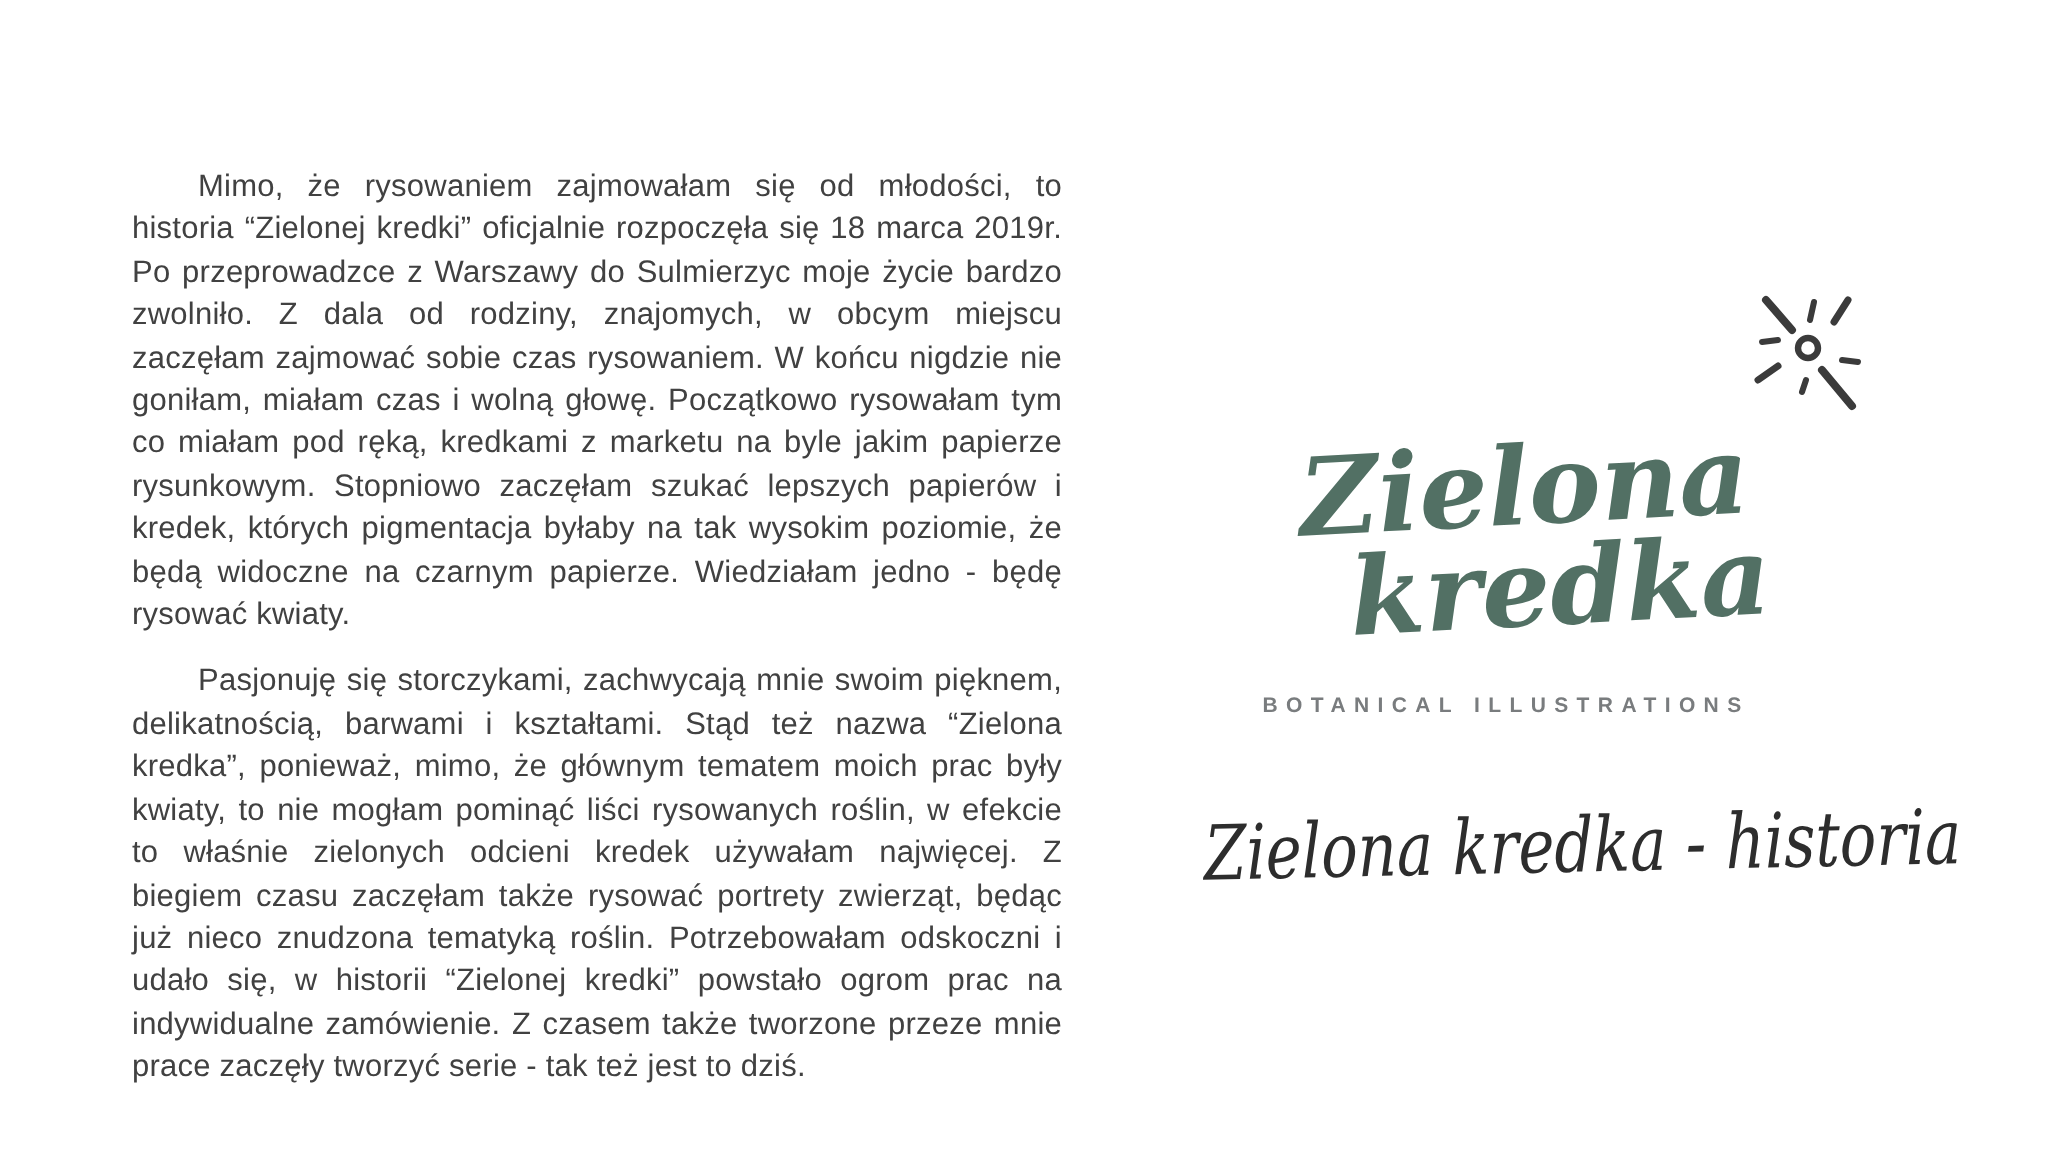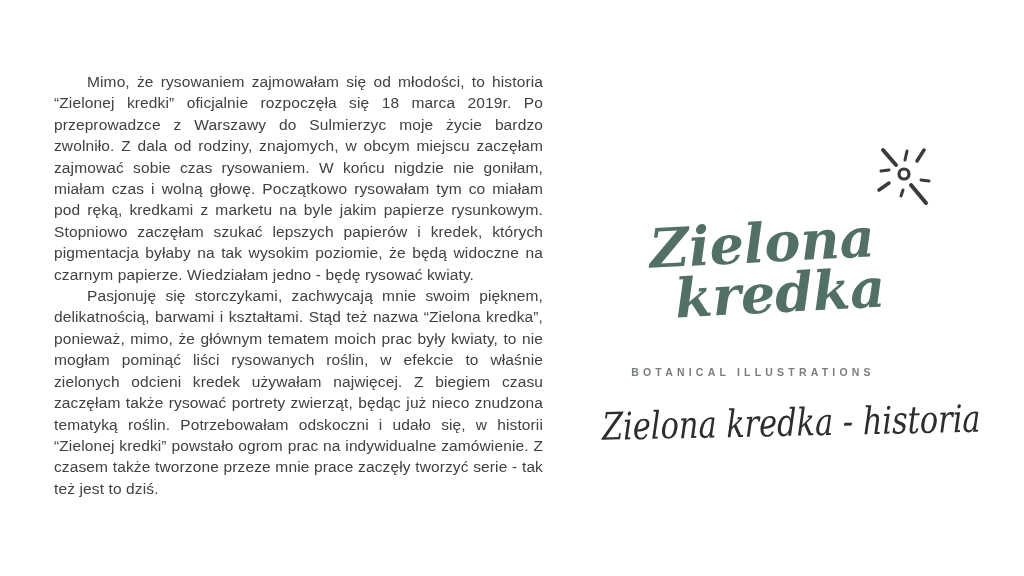--- a/index.html
+++ b/index.html
@@ -25,21 +25,21 @@
     left: 54px;
     top: 71px;
     width: 489px;
     text-align: justify;
     font-size: 15.5px;
     line-height: 21.4px;
     letter-spacing: 0.12px;
     color: var(--text-color, #414141);
   }
   .article p {
-    margin: 0;
+    margin: 12px;
     text-indent: 33px;
   }
   
   .sun {
     position: absolute;
     left: 874px;
     top: 143px;
     width: 60px;
     height: 66px;
     color: var(--sun-color, #3b3b3b);
@@ -64,21 +64,21 @@
     position: absolute;
     left: 588px;
     width: 330px;
     text-align: center;
     font-size: 10.5px;
     font-weight: 600;
     letter-spacing: 4.2px;
     color: var(--tagline-color, #797c7e);
     white-space: nowrap;
   }
-  .tagline.t1 { top: 366px; }
+  .tagline.t1 { top: 347px; }
   .tagline.t2 { top: 367px; }
   
   .page-title {
     position: absolute;
     left: 558px;
     top: 401px;
     width: 440px;
     text-align: center;
     font-family: "DejaVu Serif", serif;
     font-style: italic;

